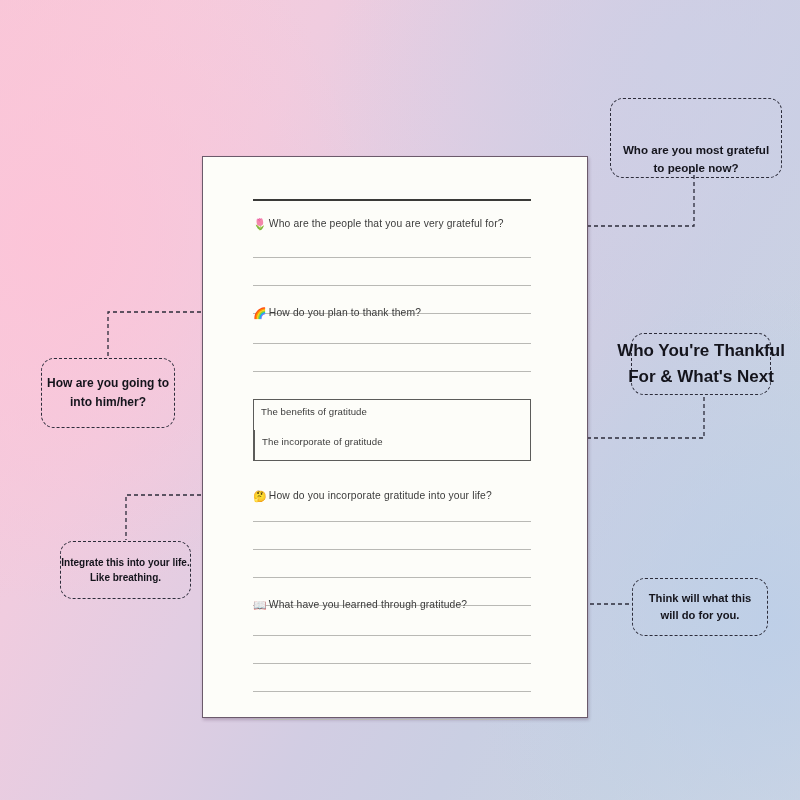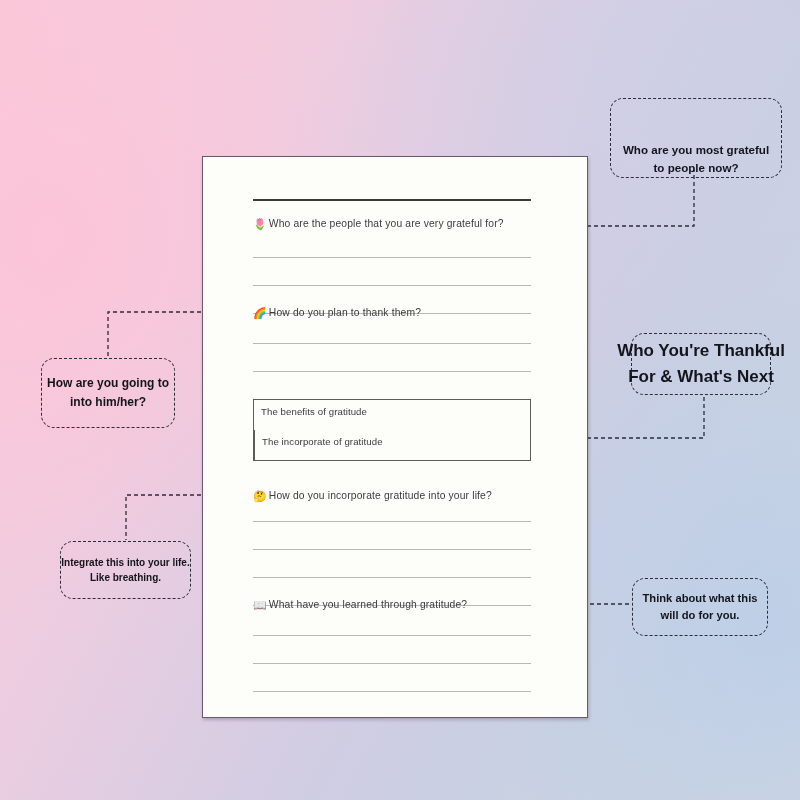--- a/index.html
+++ b/index.html
@@ -209,21 +209,21 @@
     <span>Who are you most grateful</span>
     <span>to people now?</span>
   </div>
 
   <div class="callout" id="callout-mid-right">
     <span>Who You're Thankful</span>
     <span>For &amp; What's Next</span>
   </div>
 
   <div class="callout" id="callout-bot-right">
-    <span>Think about what this</span>
+    <span>Think will what this</span>
     <span>will do for you.</span>
   </div>
 
   <div class="callout" id="callout-mid-left">
     <span>How are you going to</span>
     <span>into him/her?</span>
   </div>
 
   <div class="callout" id="callout-bot-left">
     <span>Integrate this into your life.</span>

